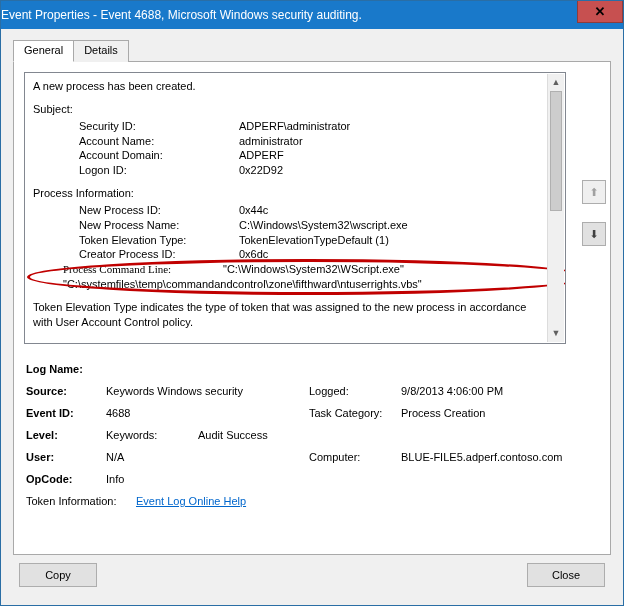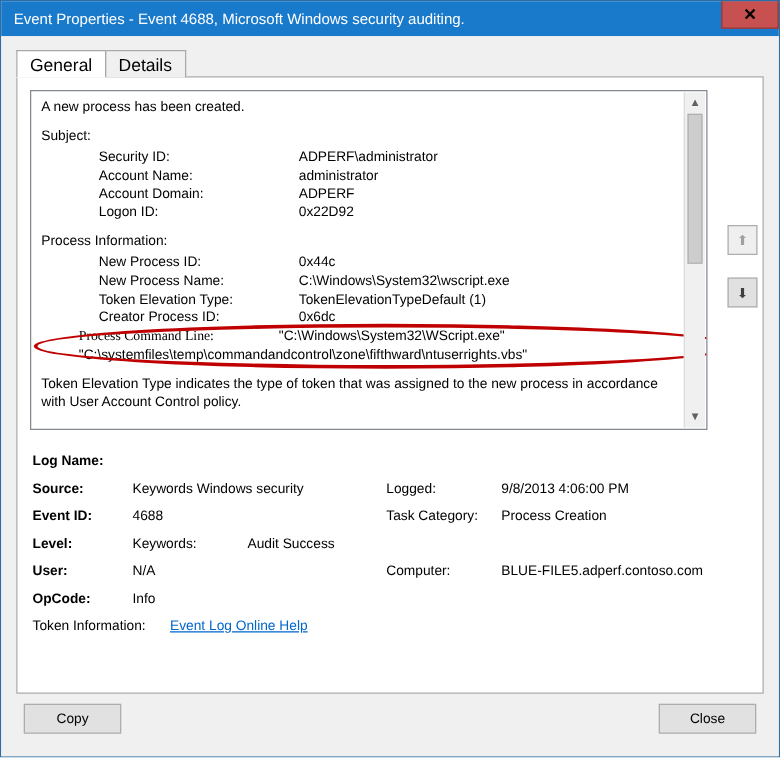--- a/index.html
+++ b/index.html
@@ -19,21 +19,21 @@
     background: #fff;
     display: flex;
     flex-direction: column;
   }
   .titlebar {
     height: 28px;
     background: #1979ca;
     color: #fff;
     display: flex;
     align-items: center;
-    padding-left: 10px;
+    padding-left: 0;
     font-size: 12px;
     position: relative;
   }
   .titlebar .title-text { flex: 1; }
   .close-btn {
     width: 46px;
     height: 22px;
     background: #c75050;
     color: #000;
     display: flex;
@@ -56,21 +56,21 @@
     position: relative;
   }
   .tabs {
     display: flex;
     height: 22px;
     position: relative;
     z-index: 2;
   }
   .tab {
     padding: 3px 10px;
-    font-size: 14px;
+    font-size: 11px;
     border: 1px solid #a9a9a9;
     background: #f0f0f0;
     margin-right: -1px;
     border-bottom: none;
     position: relative;
     top: 1px;
     cursor: pointer;
   }
   .tab.active {
     background: #fff;

